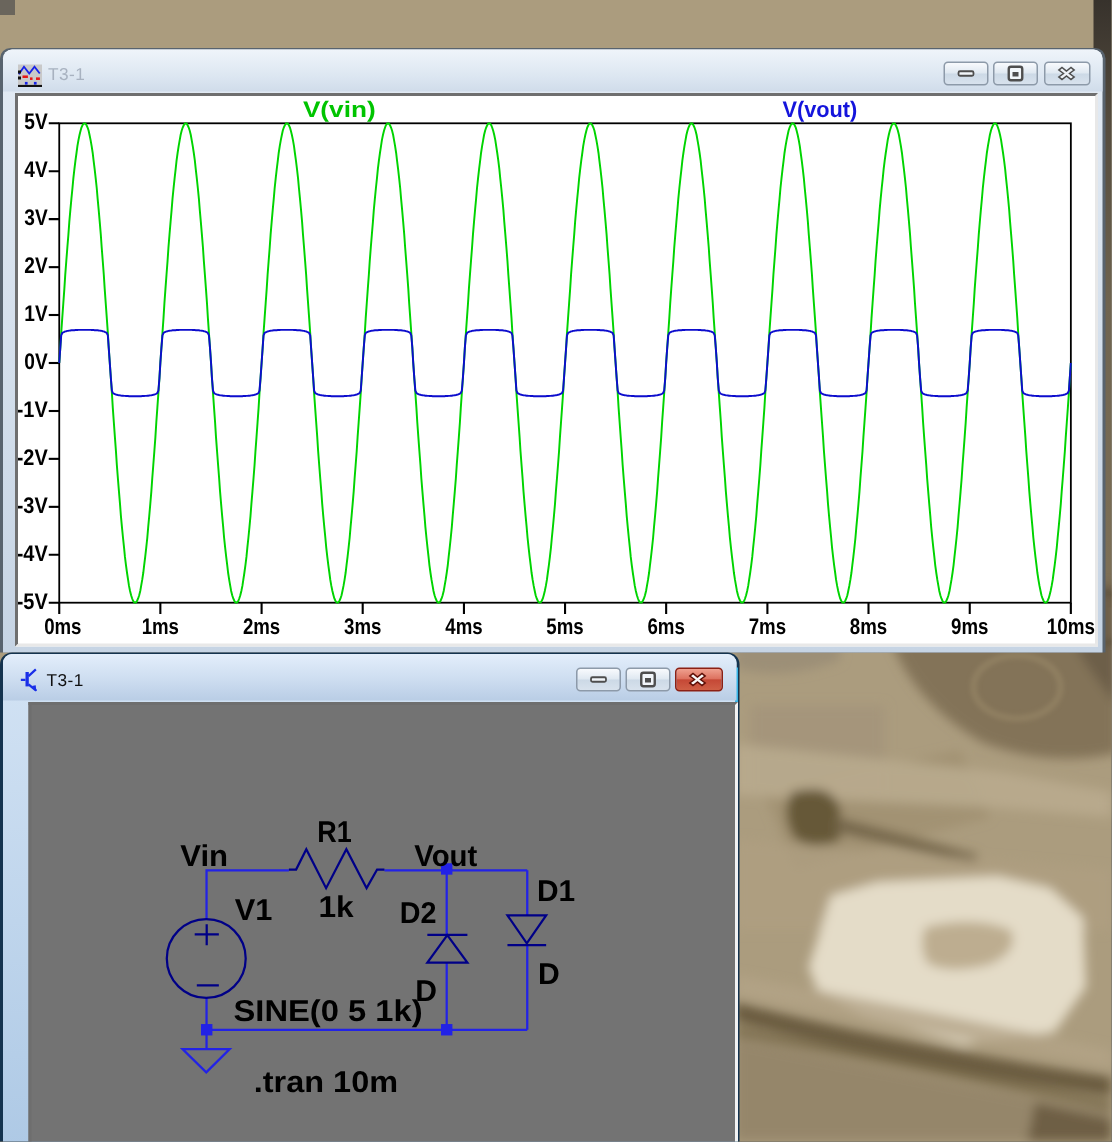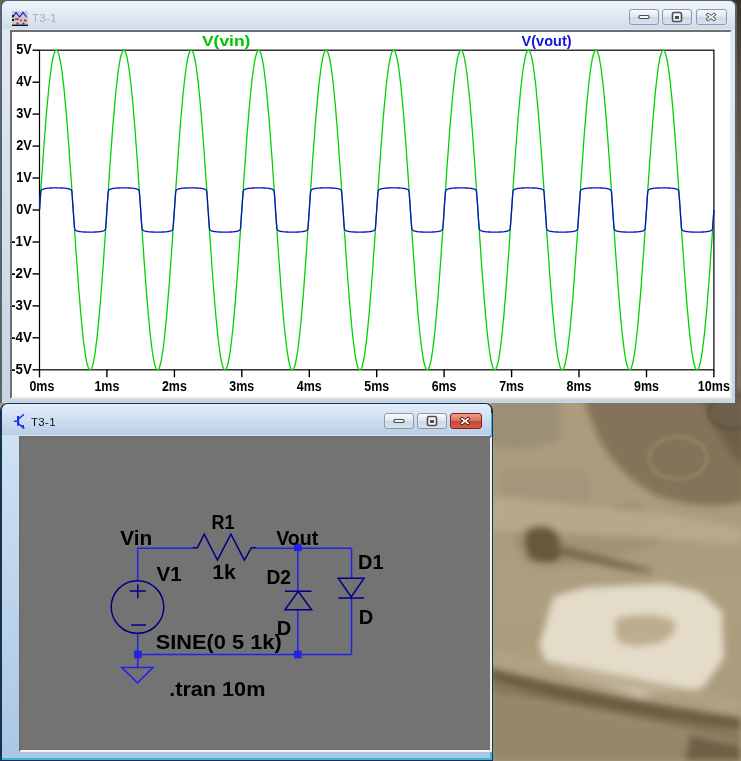--- a/index.html
+++ b/index.html
@@ -1,16 +1,16 @@
 <!DOCTYPE html>
 <html><head><meta charset="utf-8"><style>
 html,body{margin:0;padding:0;}
 body{width:741px;height:761px;position:relative;overflow:hidden;background:#9a8a6c;font-family:"Liberation Sans",sans-serif;}
 #photo{position:absolute;left:0;top:0;}
-.win{position:absolute;box-sizing:border-box;}
+.win{position:absolute;box-sizing:border-box;margin-top:32px;}
 #win1{left:0;top:0;width:737px;height:403px;background:#58636e;border-radius:7px 7px 0 0;}
 #w1blue{position:absolute;left:2px;top:1px;right:2px;bottom:0;border-radius:6px 6px 0 0;background:linear-gradient(#e3ebf4,#c6d4e4);}
 #w1title{position:absolute;left:2px;top:1px;right:2px;height:28px;border-radius:6px 6px 0 0;background:linear-gradient(#eff4fa,#dce6f1 65%,#d0dcea);}
 #w1txt{position:absolute;left:32px;top:12px;font-size:11.5px;letter-spacing:0.3px;color:#a8b2c0;}
 #win2{left:0;top:403px;width:493px;height:358px;background:#14334f;border-radius:8px 8px 0 0;}
 #w2blue{position:absolute;left:2px;top:1px;right:2px;bottom:1px;border-radius:6px 6px 0 0;background:linear-gradient(#d3e3f4,#abc7e4);}
 #w2cyan{position:absolute;left:2px;bottom:1px;right:2px;height:2px;background:#38b5e6;}
 #w2cyanR{position:absolute;right:1px;top:10px;bottom:1px;width:2px;background:#38b5e6;}
 #w2title{position:absolute;left:2px;top:1px;right:2px;height:31px;border-radius:6px 6px 0 0;background:linear-gradient(#e3eefb,#cdddf0 55%,#b9cde5);}
 #w2txt{position:absolute;left:31px;top:13px;font-size:11.5px;letter-spacing:0.3px;color:#101010;}

